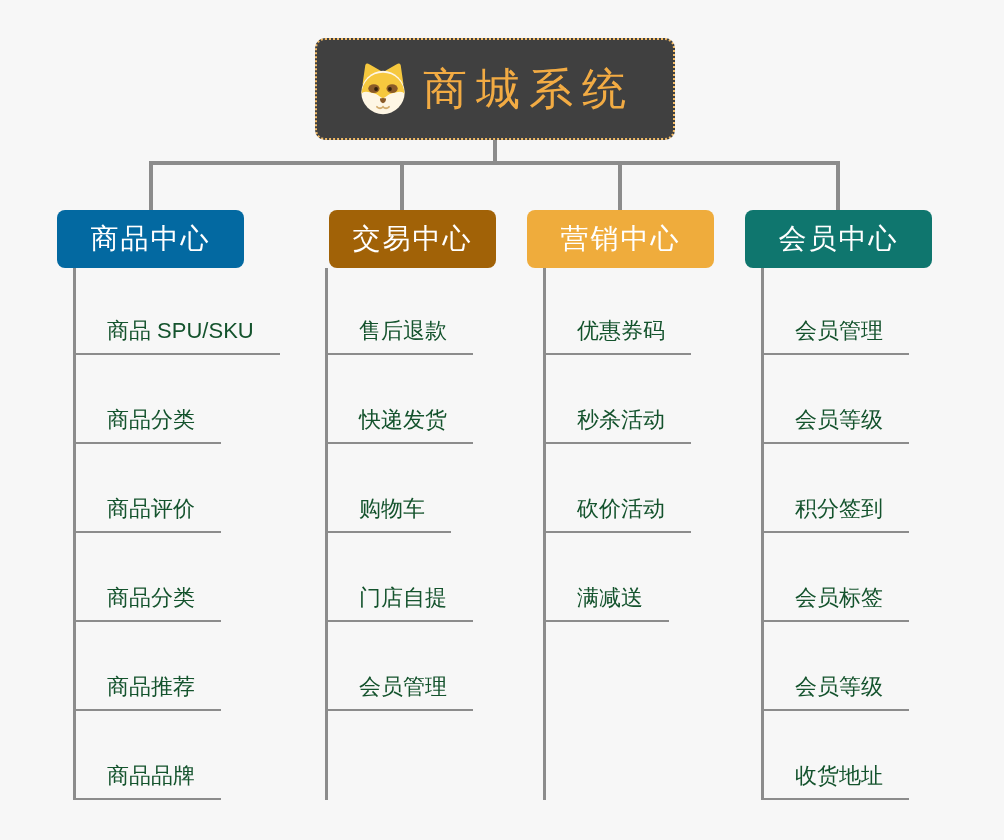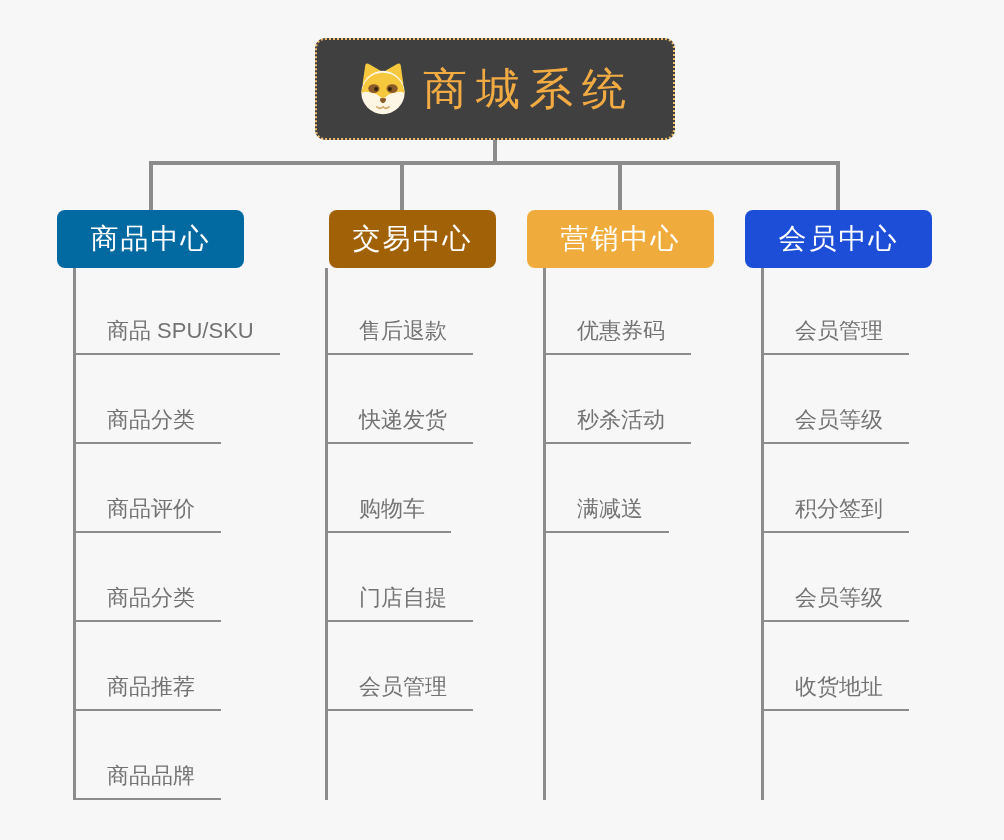--- a/index.html
+++ b/index.html
@@ -34,21 +34,21 @@
   .trunk {
     position: absolute; left: 16px; top: 58px;
     width: 3px; height: 532px; background: #8c8c8c;
   }
   .leaves { position: absolute; left: 16px; top: 56px; }
   .leaf { height: 89px; display: flex; align-items: flex-end; }
   .leaf-label {
     display: inline-block; white-space: nowrap;
     padding: 0 26px 7px 34px;
     border-bottom: 2px solid #8c8c8c;
-    font-size: 22px; color: #737373; margin-top: 45px;
+    font-size: 22px; color: #14532d; margin-top: 45px;
   }
 </style>
 </head>
 <body>
 
 <div>
 
   <div class="line v" style="left:493px; top:140px; height:25px"></div>
   <div class="line h" style="left:149px; top:161px; width:691px"></div>
   <div class="line v" style="left:149px; top:161px; height:49px"></div>
@@ -123,37 +123,43 @@
     <div class="branch-header" style="background: rgb(239, 172, 60);">营销中心</div>
     <div class="trunk"></div>
     <div class="leaves">
       <div class="leaf">
           <span class="leaf-label">优惠券码</span>
         </div>
       <div class="leaf">
           <span class="leaf-label">秒杀活动</span>
         </div>
       <div class="leaf">
+          <span class="leaf-label">砍价活动</span>
+        </div>
+      <div class="leaf">
           <span class="leaf-label">满减送</span>
         </div>
     </div>
   </div>
 
   <div class="branch" style="left:745px">
-    <div class="branch-header" style="background: #1d4ed8;">会员中心</div>
+    <div class="branch-header" style="background: #0f766e;">会员中心</div>
     <div class="trunk"></div>
     <div class="leaves">
       <div class="leaf">
           <span class="leaf-label">会员管理</span>
         </div>
       <div class="leaf">
           <span class="leaf-label">会员等级</span>
         </div>
       <div class="leaf">
           <span class="leaf-label">积分签到</span>
+        </div>
+      <div class="leaf">
+          <span class="leaf-label">会员标签</span>
         </div>
       <div class="leaf">
           <span class="leaf-label">会员等级</span>
         </div>
       <div class="leaf">
           <span class="leaf-label">收货地址</span>
         </div>
     </div>
   </div>
 

